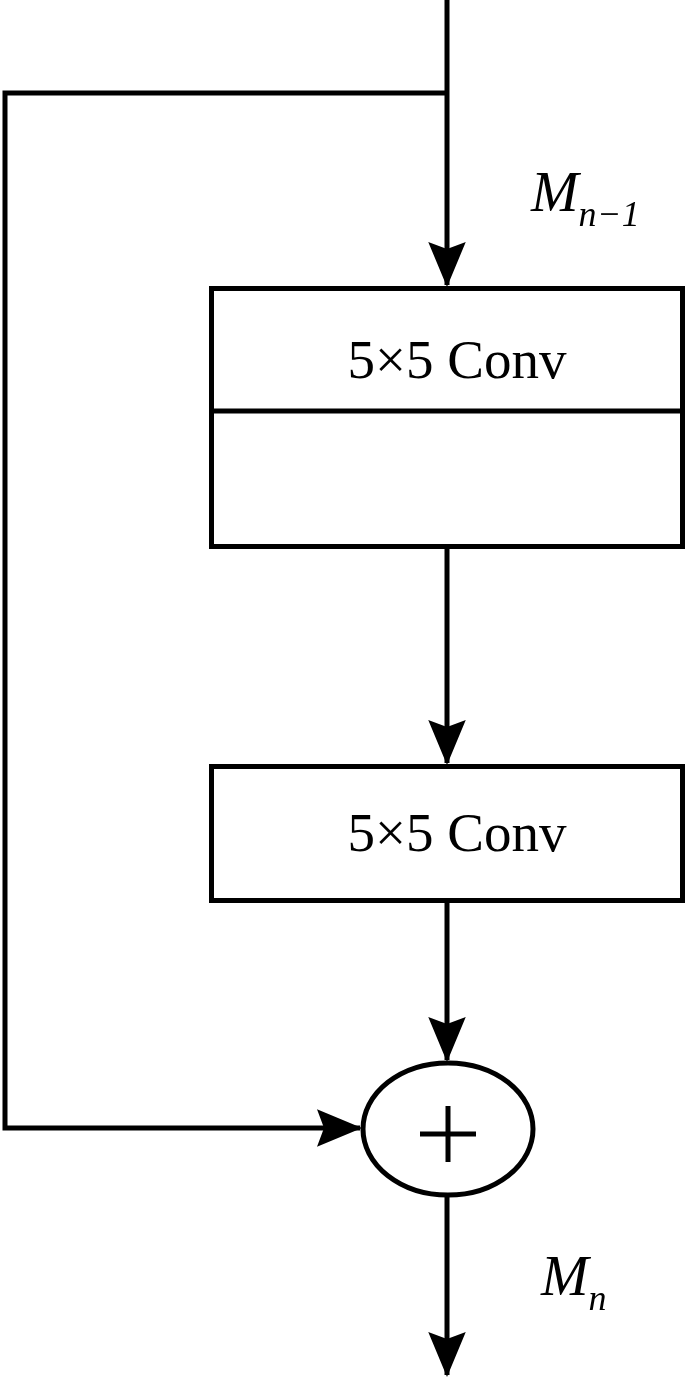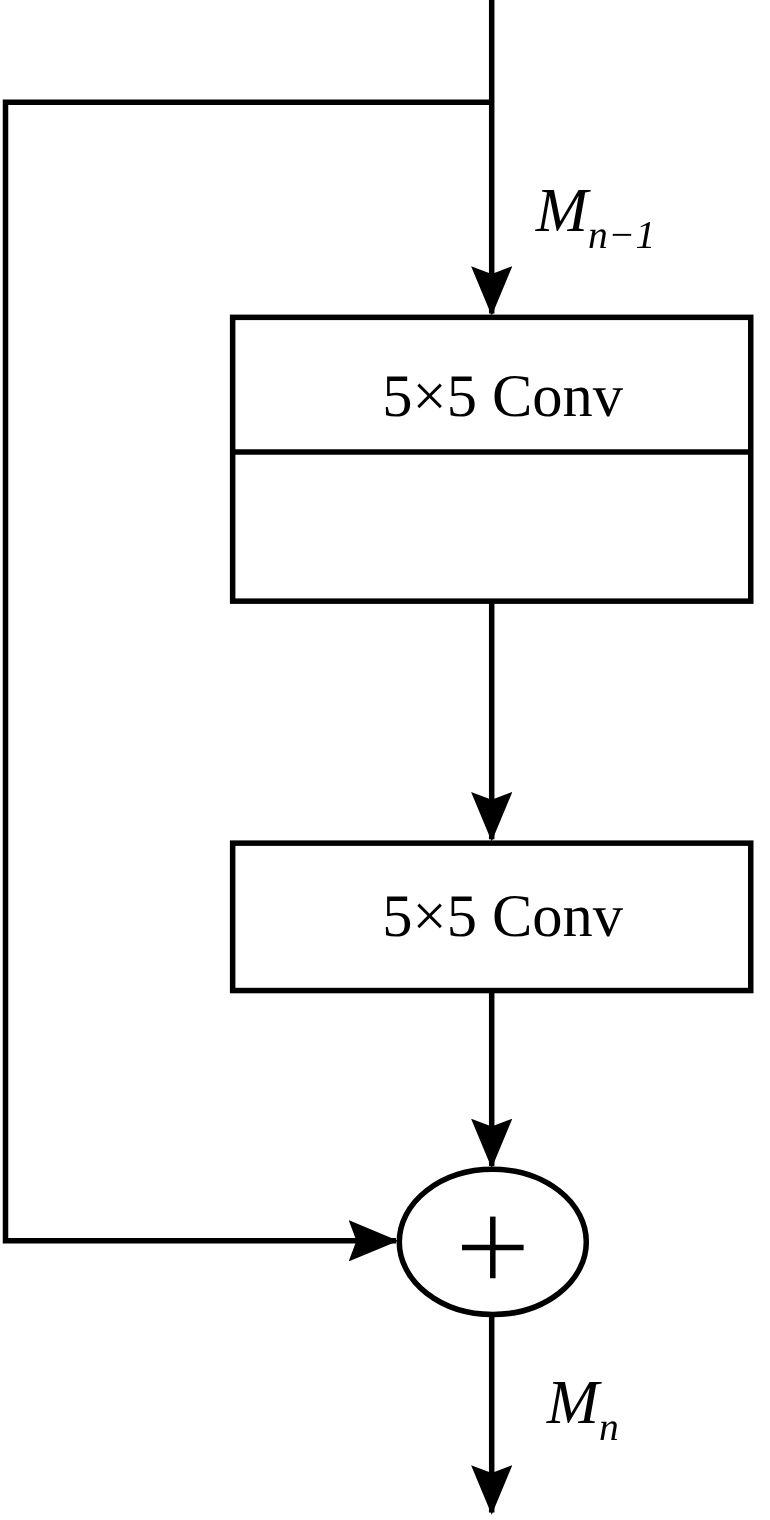--- a/index.html
+++ b/index.html
@@ -37,20 +37,21 @@
     left: 209px;
     width: 496px;
   }
   #conv1-label { top: 332px; }
   #relu-label  { top: 455px; }
   #conv2-label { top: 805px; }
 
   .math-label {
     font-style: italic;
     font-size: 57px;
+    margin-left: 44px;
   }
   .math-label .sub {
     font-size: 36px;
     font-style: italic;
     vertical-align: baseline;
     position: relative;
     top: 15px;
     letter-spacing: 0.5px;
   }
   #label-min1 { left: 487px; top: 163px; }

